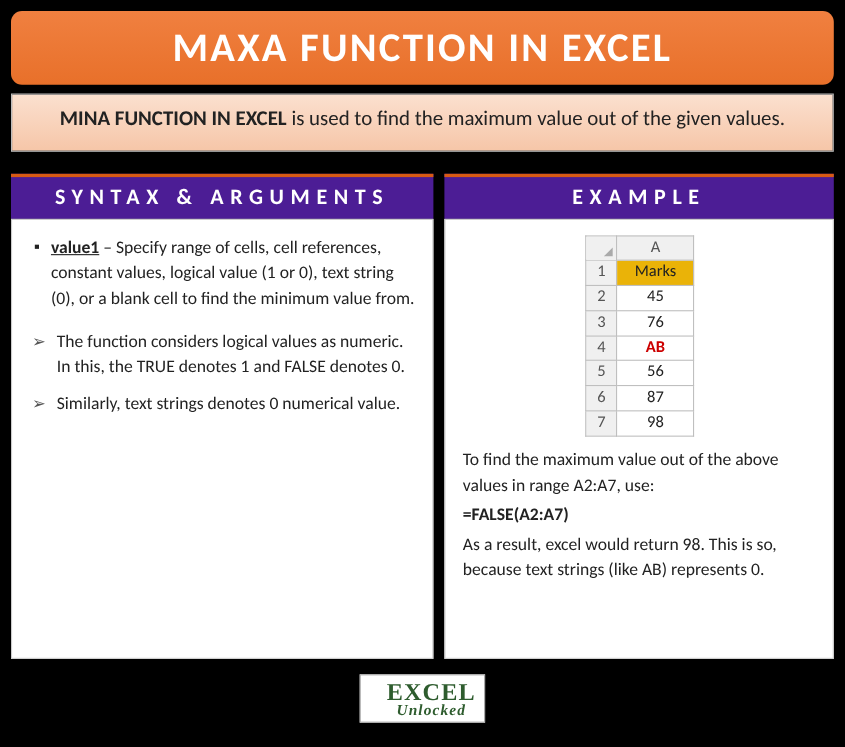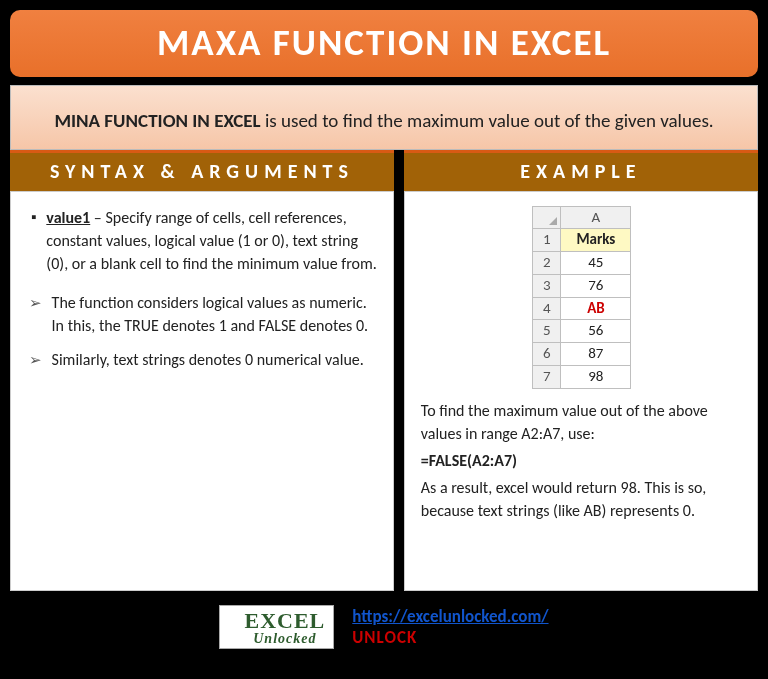--- a/index.html
+++ b/index.html
@@ -18,36 +18,36 @@
     font-size: 37px;
     font-weight: bold;
     letter-spacing: 2px;
     padding: 10px 0 12px 0;
     border-radius: 10px;
     margin-bottom: 8px;
   }
   .desc-box {
     background: linear-gradient(to bottom, #fbe0cf, #f6c6a8);
     border: 1px solid #bbb;
-    padding: 22px 18px 14px 18px;
+    padding: 10px 18px 14px 18px;
     text-align: center;
     font-size: 19px;
     line-height: 1.4;
-    margin-bottom: 0;
+    margin-bottom: 20px;
   }
   .desc-box b { font-weight: bold; }
   .cols {
     display: flex;
     gap: 10px;
     margin-bottom: 8px;
   }
   .col-left { flex: 1 1 52%; }
   .col-right { flex: 1 1 48%; }
   .section-header {
-    background: #a16207;
+    background: #4c1d95;
     color: #fff;
     font-weight: bold;
     font-size: 20px;
     letter-spacing: 6px;
     text-align: center;
     padding: 6px 0 8px 0;
     border-top: 3px solid #d85a14;
   }
   .section-body {
     background: #fff;
@@ -117,21 +117,21 @@
     background: #f0f0f0;
     position: relative;
   }
   .corner-cell::after {
     content: "";
     position: absolute;
     right: 3px; bottom: 3px;
     border-left: 8px solid transparent;
     border-bottom: 8px solid #aaa;
   }
-  .marks-hdr { font-weight: bold; background: #fef9c3; margin-top: 33px; }
+  .marks-hdr { font-weight: normal; background: #eab308; margin-top: 33px; }
   .red { color: #cc0000; font-weight: bold; }
   .ex-text { margin-bottom: 4px; }
   .footer {
     display: flex;
     align-items: center;
     justify-content: center;
     gap: 18px;
     padding-top: 6px;
   }
   .logo {
@@ -225,17 +225,13 @@
 
 <div class="footer">
   <div class="logo">
     <div class="logo-top">
       <span>E</span><span class="lock">X</span><span>CEL</span>
     </div>
     <div class="logo-bottom">
       <span>Unlocked</span>
     </div>
   </div>
-  <div class="footer-right">
-    <a class="footer-link">https://excelunlocked.com/</a><br>
-    <span class="footer-unlock">UNLOCK</span>
-  </div>
 </div>
 
 </body></html>

